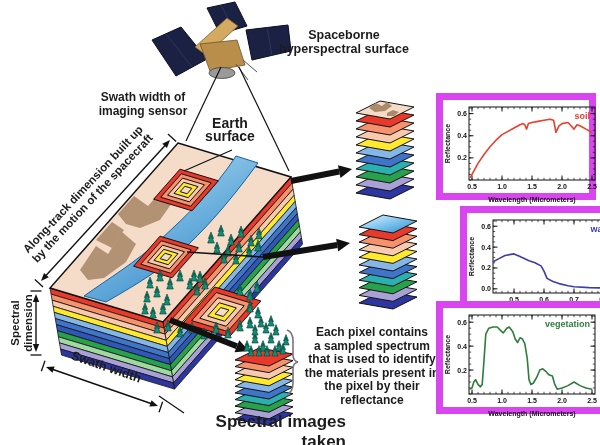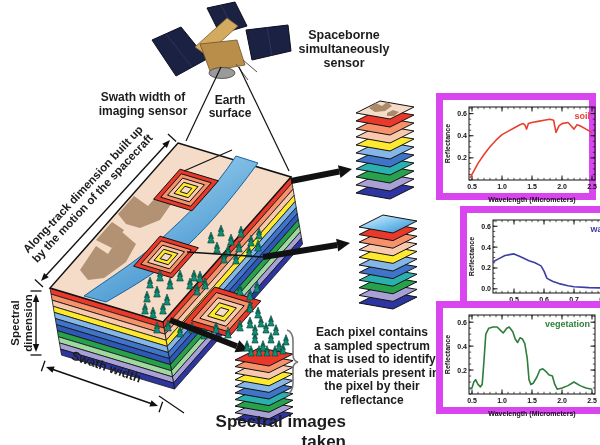--- a/index.html
+++ b/index.html
@@ -290,24 +290,24 @@
         <polygon points="261,316.55 263.47,322.725 258.53,322.725" fill="#0e8e74" stroke="#063d33" stroke-width="0.6"></polygon>
         <polygon points="261,319.4 264.135,327 257.865,327" fill="#0e8e74" stroke="#063d33" stroke-width="0.6"></polygon>
         <polygon points="271,315.55 273.47,321.725 268.53,321.725" fill="#0e8e74" stroke="#063d33" stroke-width="0.6"></polygon>
         <polygon points="271,318.4 274.135,326 267.865,326" fill="#0e8e74" stroke="#063d33" stroke-width="0.6"></polygon>
       </g>
 
     <path id="brace" d="M 287,330 Q 293,332 293,341 L 293,355 Q 293,361 298,362 Q 293,363 293,369 L 293,383 Q 293,392 287,394" fill="none" stroke="#777" stroke-width="1.6"></path>
   </svg>
 
   <div class="lbl" style="left:278px;top:28px;width:132px;font-size:12.5px;line-height:14px">Spaceborne
-simultaneously sensor</div>
+hyperspectral surface</div>
   <div class="lbl" style="left:88px;top:90px;width:110px;font-size:12px;line-height:14px">Swath width of
 imaging sensor</div>
-  <div class="lbl" style="left:198px;top:94px;width:64px;font-size:12px;line-height:13px">Earth
+  <div class="lbl" style="left:198px;top:117px;width:64px;font-size:14px;line-height:13px">Earth
 surface</div>
   <div class="lbl" style="left:-22px;top:181px;width:220px;font-size:11.5px;line-height:13px;transform:rotate(-47deg)">Along-track dimension built up
 by the motion of the spacecraft</div>
   <div class="lbl" style="left:-20px;top:310px;width:84px;font-size:11.5px;line-height:13px;transform:rotate(-90deg)">Spectral
 dimension</div>
   <div class="lbl" style="left:41px;top:361px;width:130px;font-size:12.5px;transform:rotate(19deg)">Swath width</div>
   <div class="lbl" style="left:176px;top:412px;width:170px;font-size:17px;line-height:20px;text-align:right">Spectral  images
 taken simultaneously</div>
   <div class="lbl" style="left:302px;top:326px;width:140px;font-size:12px;line-height:13.6px;text-align:center">Each pixel contains
 a sampled spectrum

